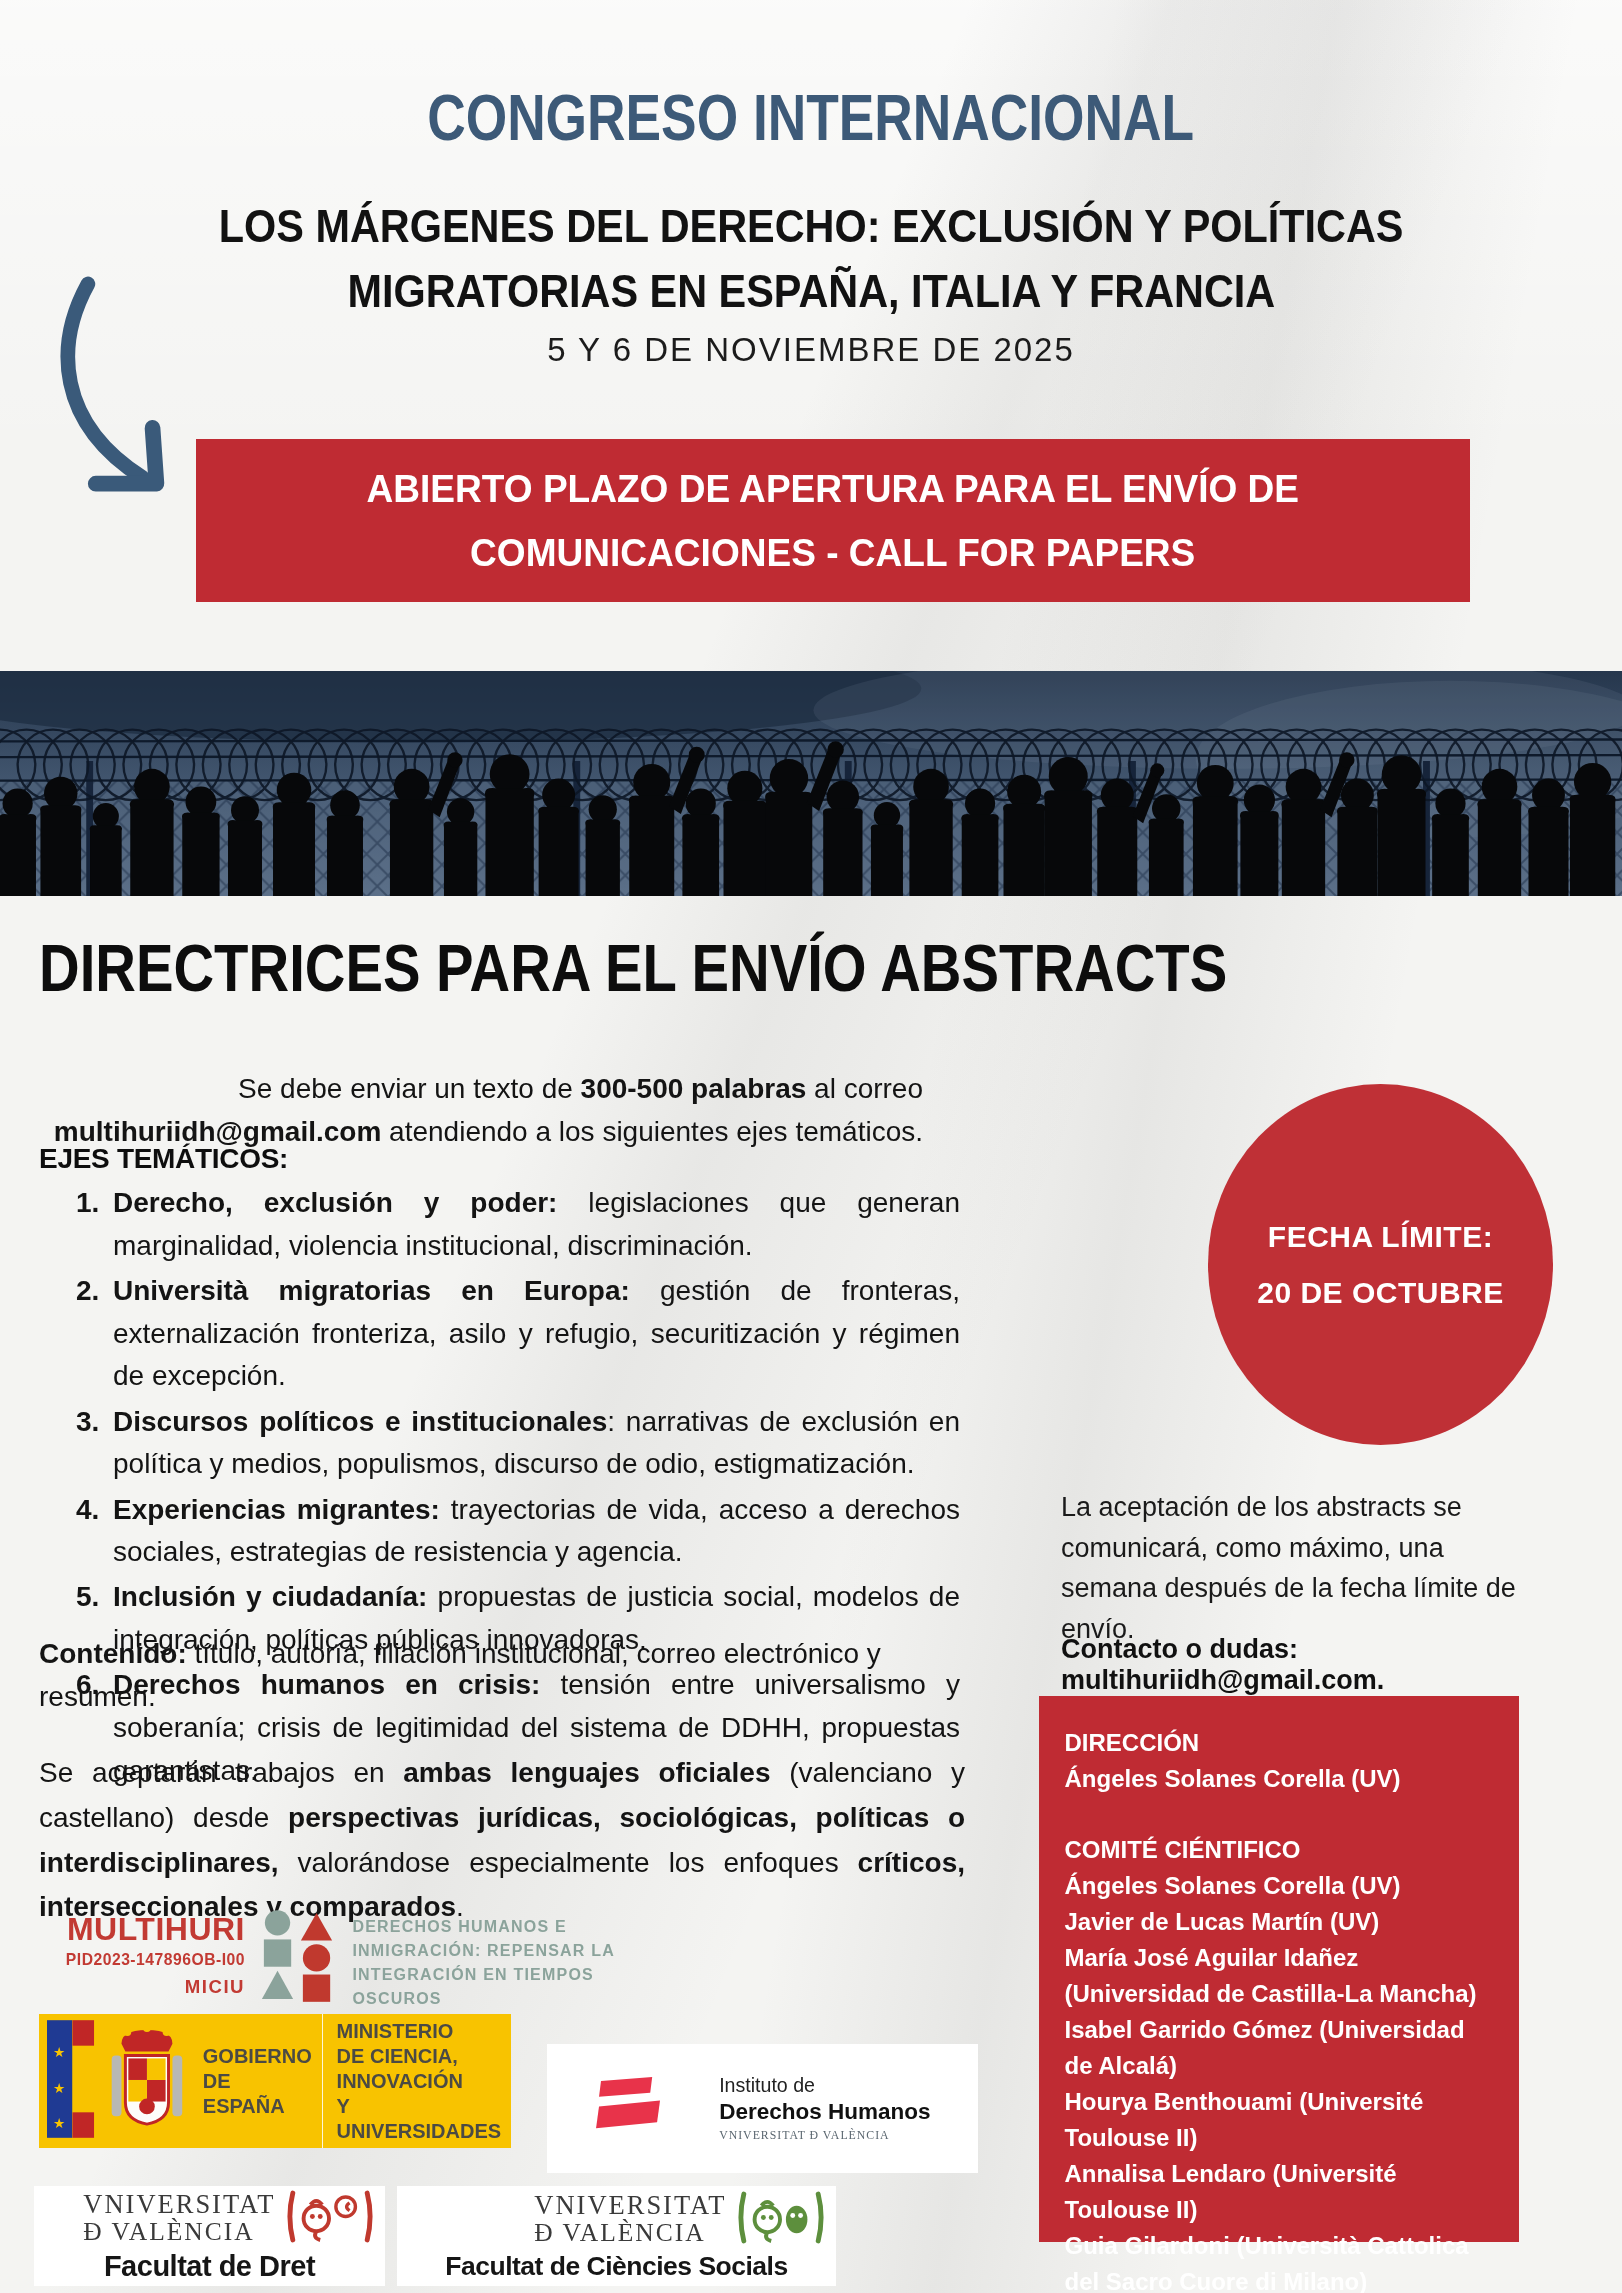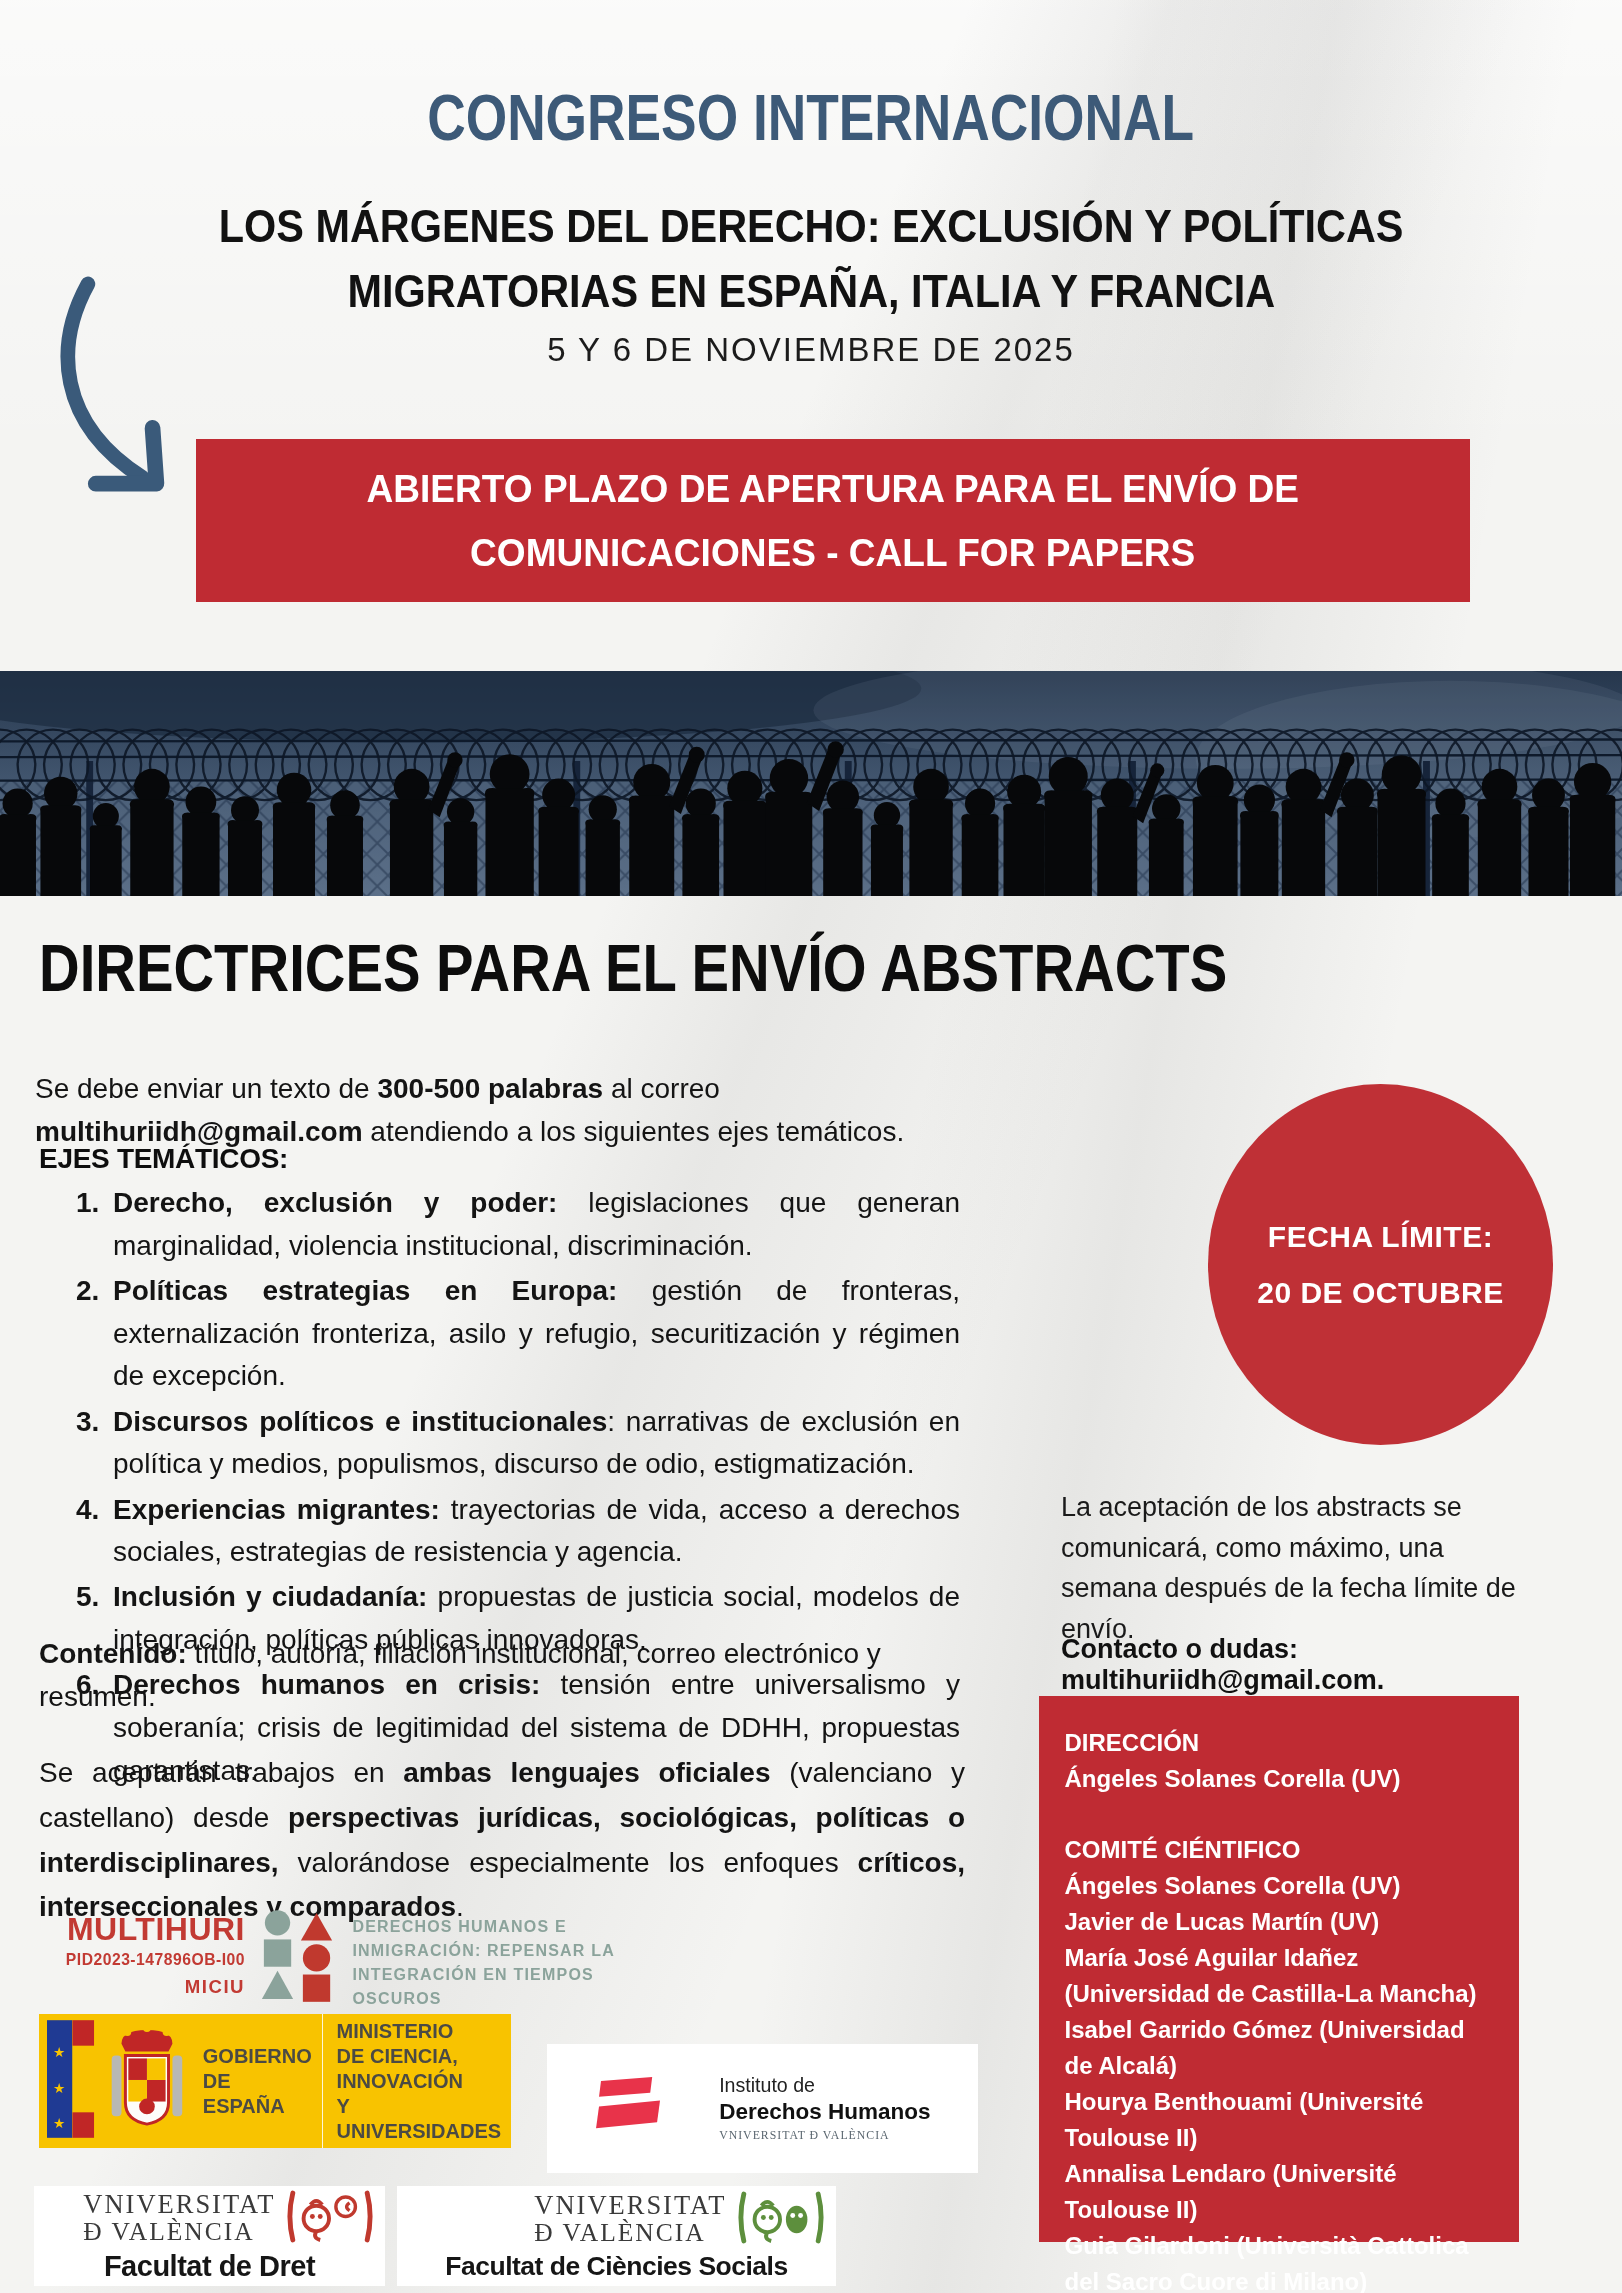--- a/index.html
+++ b/index.html
@@ -53,22 +53,22 @@
   .photo{position:absolute;left:0;top:671px;width:1622px;height:225px;}
 
   
   .main-heading{
     position:absolute;left:39px;top:929px;
     font-size:67px;font-weight:800;color:#0d0d0d;white-space:nowrap;
     transform:scaleX(.84);transform-origin:left center;letter-spacing:0;
   }
 
   
-  .intro{position:absolute;left:35px;top:1039px;width:882px;
-    font-size:28px;color:#141414;line-height:1.55;}
+  .intro{position:absolute;left:41px;top:1039px;width:882px;
+    font-size:28px;color:#141414;line-height:1.55;text-align:right;}
   .ejes-heading{position:absolute;left:39px;top:1143px;
     font-size:28px;font-weight:800;color:#0e0e0e;letter-spacing:-0.3px;}
   .ejes-list{position:absolute;left:39px;top:1182px;width:921px;margin:0;padding:0;list-style:none;}
   .ejes-list li{
     position:relative;margin-left:74px;margin-bottom:2.9px;
     font-size:28px;line-height:1.52;color:#141414;
     text-align:justify;
   }
   .ejes-list li .num{position:absolute;left:-37px;font-weight:700;}
   .ejes-list li b{font-weight:800;}
@@ -320,21 +320,21 @@
     </svg>
   </div>
 
   <div class="layer main-heading">DIRECTRICES PARA EL ENVÍO ABSTRACTS</div>
 
   <p class="layer intro"><span>Se debe enviar un texto de </span><b>300-500 palabras</b><span> al correo</span><br><b>multihuriidh@gmail.com</b><span> atendiendo a los siguientes ejes temáticos.</span></p>
 
   <div class="layer ejes-heading">EJES TEMÁTICOS:</div>
   <ol class="layer ejes-list">
     <li><span class="num">1.</span><b>Derecho, exclusión y poder:</b><span> legislaciones que generan marginalidad, violencia institucional, discriminación.</span></li>
-    <li><span class="num">2.</span><b>Políticas estrategias en Europa:</b><span> gestión de fronteras, externalización fronteriza, asilo y refugio, securitización y régimen de excepción.</span></li>
+    <li><span class="num">2.</span><b>Università migratorias en Europa:</b><span> gestión de fronteras, externalización fronteriza, asilo y refugio, securitización y régimen de excepción.</span></li>
     <li><span class="num">3.</span><b>Discursos políticos e institucionales</b><span>: narrativas de exclusión en política y medios, populismos, discurso de odio, estigmatización.</span></li>
     <li><span class="num">4.</span><b>Experiencias migrantes:</b><span> trayectorias de vida, acceso a derechos sociales, estrategias de resistencia y agencia.</span></li>
     <li><span class="num">5.</span><b>Inclusión y ciudadanía:</b><span> propuestas de justicia social, modelos de integración, políticas públicas innovadoras.</span></li>
     <li><span class="num">6.</span><b>Derechos humanos en crisis:</b><span> tensión entre universalismo y soberanía; crisis de legitimidad del sistema de DDHH, propuestas garantistas.</span></li>
   </ol>
 
   <p class="layer contenido"><b>Contenido:</b><span> título, autoría, filiación institucional, correo electrónico y resumen.</span></p>
 
   <p class="layer acceptance"><span>Se aceptarán trabajos en </span><b>ambas lenguajes oficiales</b><span> (valenciano y castellano) desde </span><b>perspectivas jurídicas, sociológicas, políticas o interdisciplinares,</b><span> valorándose especialmente los enfoques </span><b>críticos, interseccionales y comparados</b><span>.</span></p>
 

